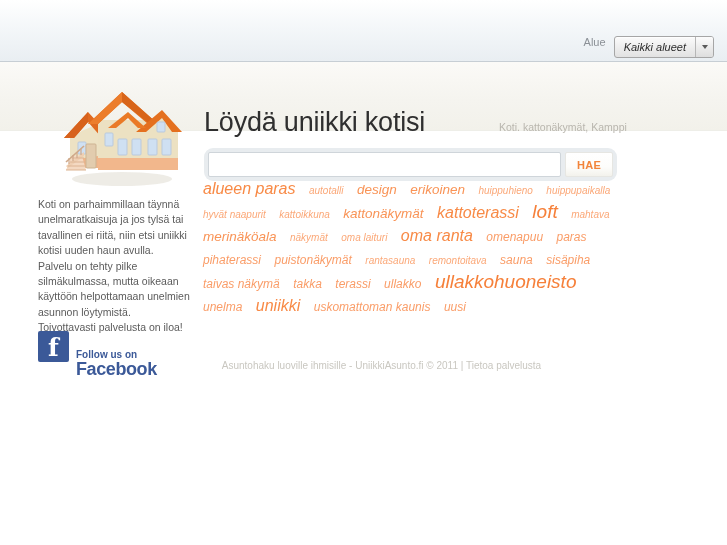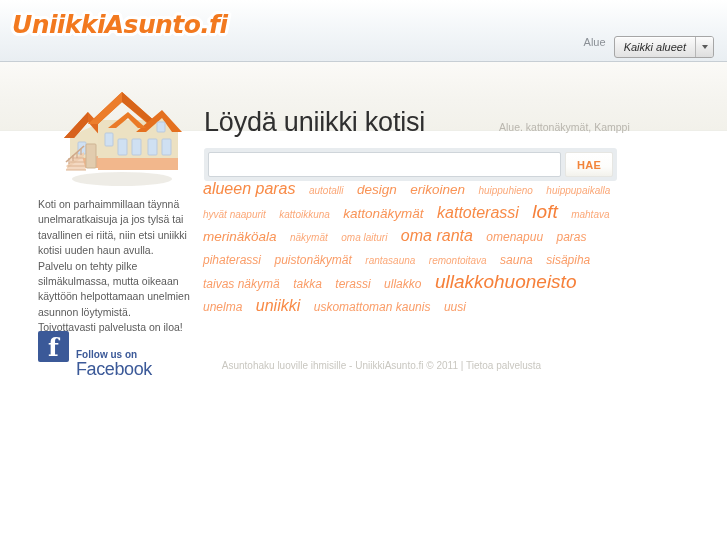--- a/index.html
+++ b/index.html
@@ -137,21 +137,21 @@
   }
 
   
   #search-form {
     position: absolute;
     left: 204px;
     top: 148px;
     width: 413px;
     height: 33px;
     background: #e8ecef;
-    border-radius: 3px;
+    border-radius: 9px;
     box-sizing: border-box;
     padding: 4px;
     display: flex;
     align-items: stretch;
     gap: 4px;
   }
   #search-input {
     flex: 1 1 auto;
     border: 1px solid #cfd5da;
     border-radius: 2px;
@@ -248,42 +248,41 @@
     color: #3b5998;
   }
   #fb-line1 {
     font-size: 10px;
     font-weight: bold;
     line-height: 11px;
     margin-top: 36px;
   }
   #fb-line2 {
     font-size: 18px;
-    font-weight: normal;
+    font-weight: bold;
     line-height: 19px;
     letter-spacing: -0.4px;
   }
 
   
   #footer {
     position: absolute;
     left: 0;
     top: 360px;
     width: 727px;
     text-align: center;
     font-size: 10px;
     color: #c9c7c0;
     margin-left: 18px;
   }
 </style>
 </head>
 <body>
 
 <div id="header">
-  <div id="logo">UniikkiAsunto.fi</div>
 
   <div id="area-selector">
     <span id="area-label">Alue</span>
     <span class="select-shell">
       <span class="select-value">Kaikki alueet</span>
       <span class="select-arrow-box">
         <span class="caret"></span>
       </span>
     </span>
   </div>
@@ -329,21 +328,21 @@
     <path d="M8 86 L28 86 M10 82 L27 82 M12 78 L27 78 M14 74 L26 74" stroke="#dcb492" stroke-width="1.2" fill="none"></path>
 
     <path d="M8 78 L26 62" stroke="#cfa98a" stroke-width="1.6" fill="none"></path>
     <path d="M11 80 L11 74 M15 77 L15 71 M19 74 L19 68 M23 71 L23 65" stroke="#cfa98a" stroke-width="1.2"></path>
 
     <rect x="28" y="60" width="10" height="24" rx="1" fill="#e2ccae" stroke="#cdb493" stroke-width="1"></rect>
   </svg>
 </div>
 
 <div id="hero-title">Löydä uniikki kotisi</div>
-<div id="hero-hint">Alue. kattonäkymät, Kamppi</div>
+<div id="hero-hint">Koti. kattonäkymät, Kamppi</div>
 
 <div id="search-form">
   <input id="search-input" type="text" placeholder="" style="">
   <button id="search-submit">HAE</button>
 </div>
 
 <div id="tag-cloud"><a class="tag s5" href="#">alueen paras</a> <a class="tag s2" href="#">autotalli</a> <a class="tag s4" href="#">design</a> <a class="tag s4" href="#">erikoinen</a> <a class="tag s2" href="#">huippuhieno</a> <a class="tag s2" href="#">huippupaikalla</a> <a class="tag s2" href="#">hyvät naapurit</a> <a class="tag s2" href="#">kattoikkuna</a> <a class="tag s4" href="#">kattonäkymät</a> <a class="tag s5" href="#">kattoterassi</a> <a class="tag s6" href="#">loft</a> <a class="tag s2" href="#">mahtava</a> <a class="tag s4" href="#">merinäköala</a> <a class="tag s2" href="#">näkymät</a> <a class="tag s2" href="#">oma laituri</a> <a class="tag s5" href="#">oma ranta</a> <a class="tag s3" href="#">omenapuu</a> <a class="tag s3" href="#">paras</a> <a class="tag s3" href="#">pihaterassi</a> <a class="tag s3" href="#">puistonäkymät</a> <a class="tag s2" href="#">rantasauna</a> <a class="tag s2" href="#">remontoitava</a> <a class="tag s3" href="#">sauna</a> <a class="tag s3" href="#">sisäpiha</a> <a class="tag s3" href="#">taivas näkymä</a> <a class="tag s3" href="#">takka</a> <a class="tag s3" href="#">terassi</a> <a class="tag s3" href="#">ullakko</a> <a class="tag s6" href="#">ullakkohuoneisto</a> <a class="tag s3" href="#">unelma</a> <a class="tag s5" href="#">uniikki</a> <a class="tag s3" href="#">uskomattoman kaunis</a> <a class="tag s3" href="#">uusi</a> </div>
 
 <div id="intro-text">Koti on parhaimmillaan täynnä unelmaratkaisuja ja jos tylsä tai tavallinen ei riitä, niin etsi uniikki kotisi uuden haun avulla. Palvelu on tehty pilke silmäkulmassa, mutta oikeaan käyttöön helpottamaan unelmien asunnon löytymistä. Toivottavasti palvelusta on iloa!</div>
 

